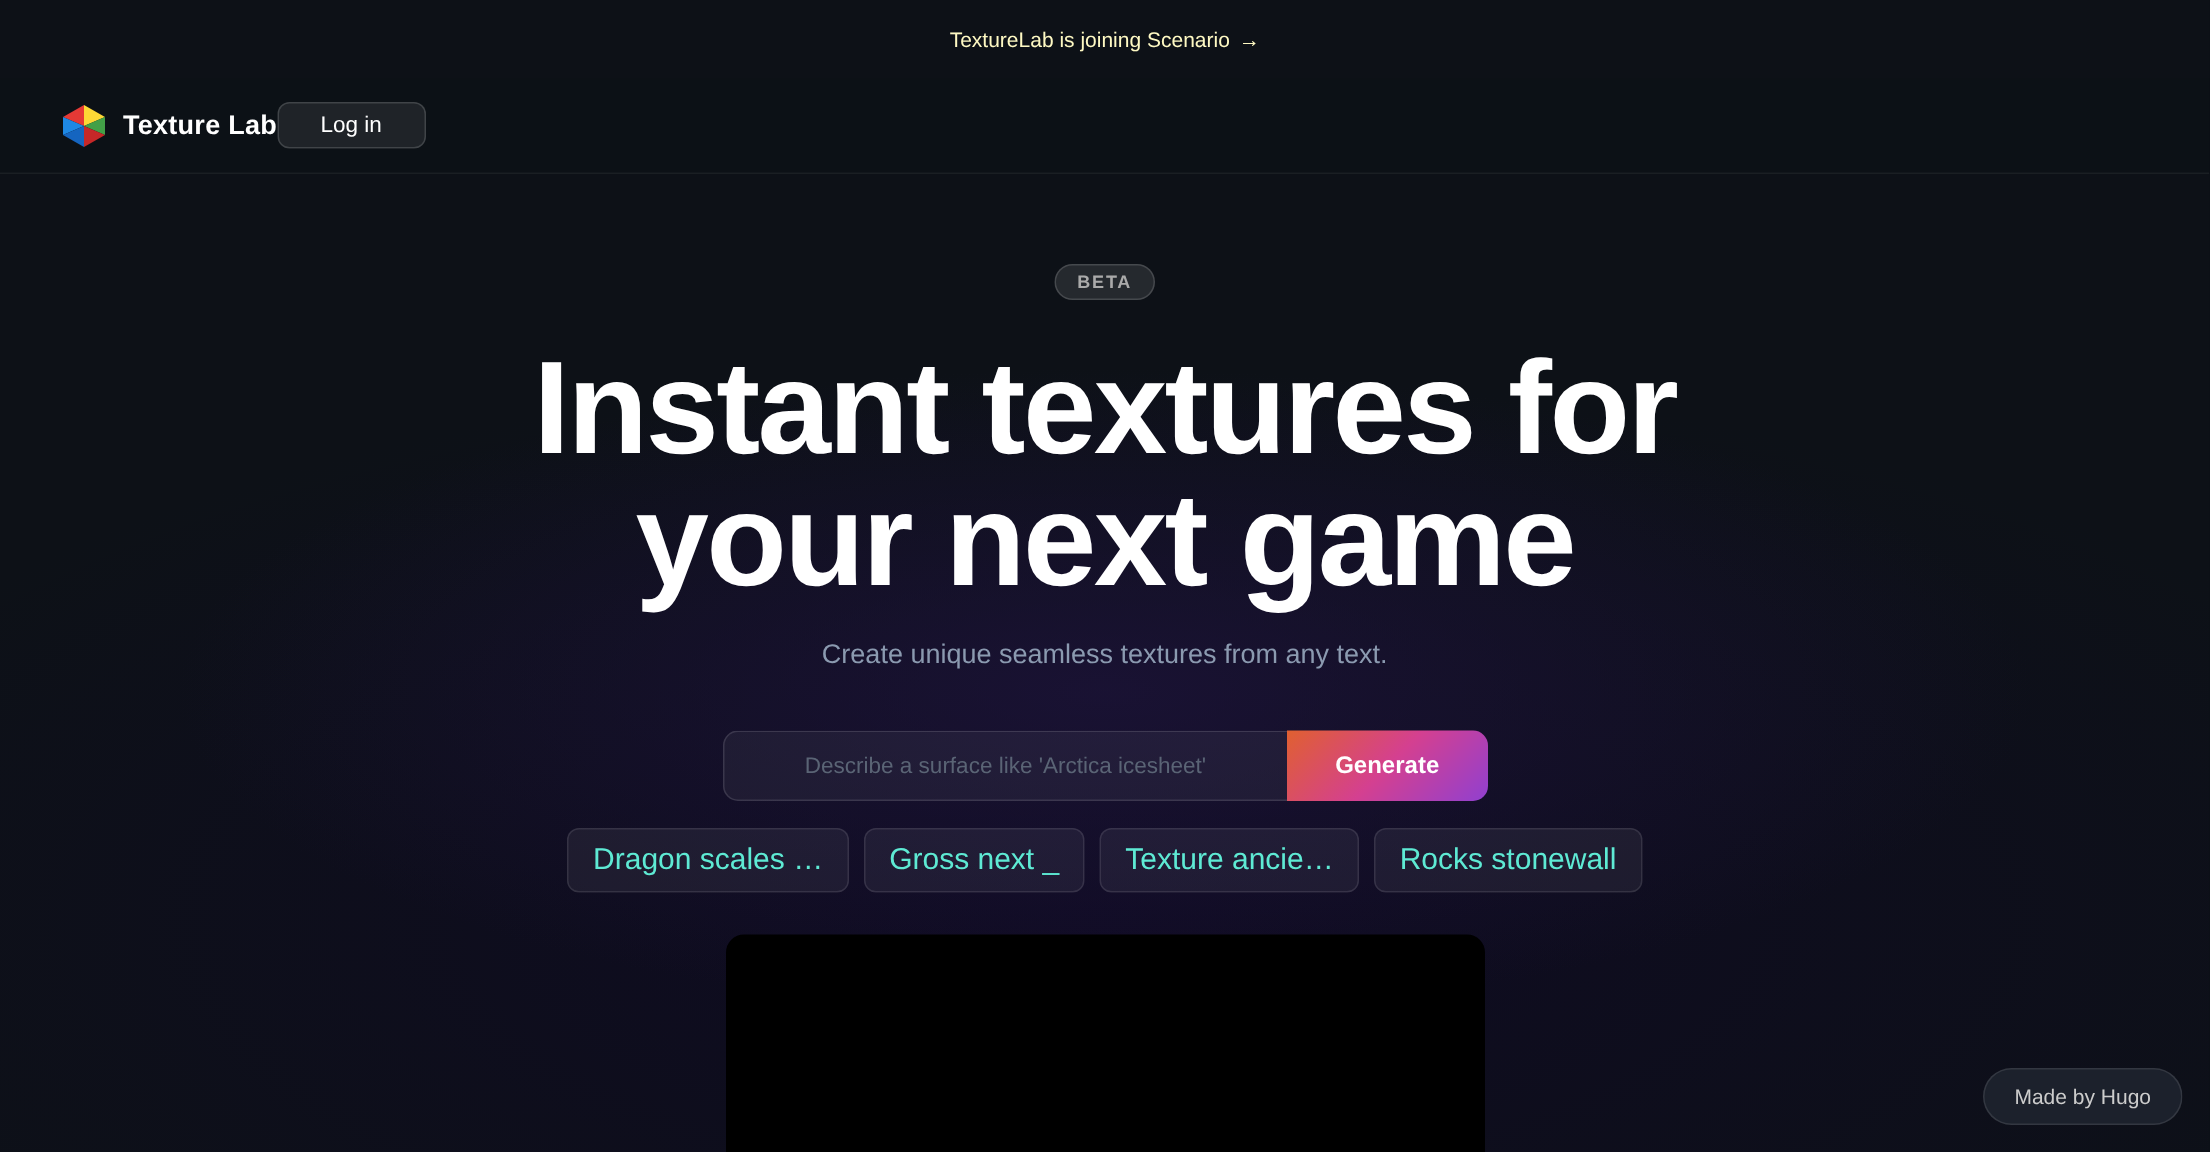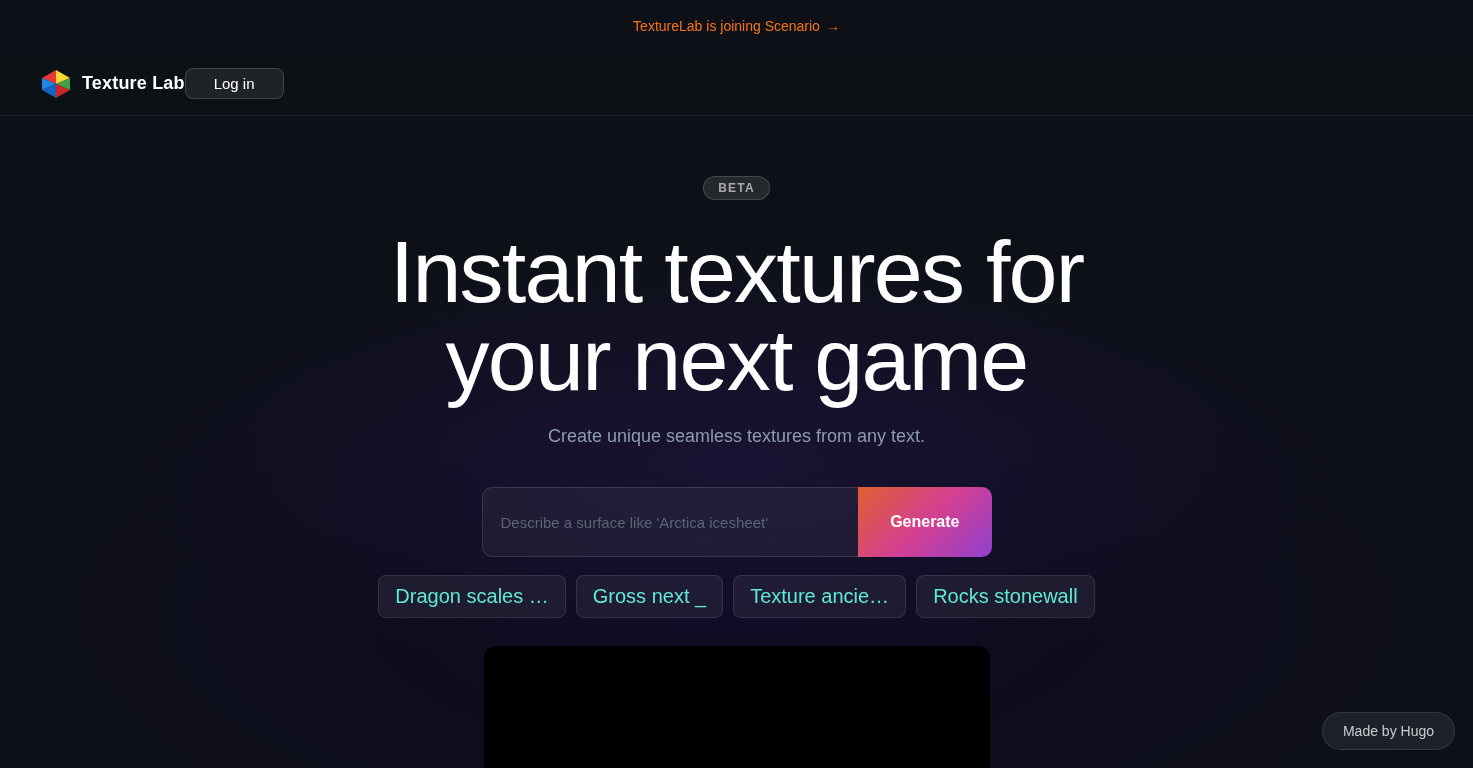--- a/index.html
+++ b/index.html
@@ -23,21 +23,21 @@
       top: 0; left: 0; right: 0;
       height: 52px;
       display: flex;
       align-items: center;
       justify-content: center;
       background: transparent;
       z-index: 10;
     }
 
     #announcement-bar a {
-      color: #f97316;
+      color: #fef9c3;
       font-size: 14px;
       text-decoration: none;
       display: flex;
       align-items: center;
       gap: 6px;
     }
 
     
     #navbar {
       position: absolute;
@@ -99,21 +99,21 @@
       padding: 4px 14px;
       font-size: 12px;
       font-weight: 600;
       letter-spacing: 0.1em;
       color: #aaa;
       margin-bottom: 28px;
     }
 
     #hero-heading {
       font-size: 88px;
-      font-weight: 400;
+      font-weight: 700;
       text-align: center;
       line-height: 1.0;
       letter-spacing: -0.02em;
       margin-bottom: 22px;
       max-width: 860px;
     }
 
     #hero-sub {
       font-size: 18px;
       color: #8b9ab0;
@@ -132,31 +132,32 @@
     #texture-input {
       flex: 1;
       background: rgba(255,255,255,0.05);
       border: 1px solid rgba(255,255,255,0.12);
       border-right: none;
       border-radius: 10px 0 0 10px;
       color: #fff;
       font-size: 15px;
       padding: 14px 18px;
       outline: none;
+      text-align: center;
     }
     #texture-input::placeholder { color: #5a6475; }
 
     #generate-button {
       background: linear-gradient(135deg, #e06030 0%, #d44090 50%, #9040d0 100%);
       border: none;
       border-radius: 0 10px 10px 0;
       color: #fff;
       font-size: 16px;
       font-weight: 600;
-      padding: 26px 32px;
+      padding: 14px 32px;
       cursor: pointer;
       white-space: nowrap;
       transition: opacity 0.2s;
     }
 
     
     #chips-row {
       display: flex;
       gap: 10px;
       margin-bottom: 28px;

